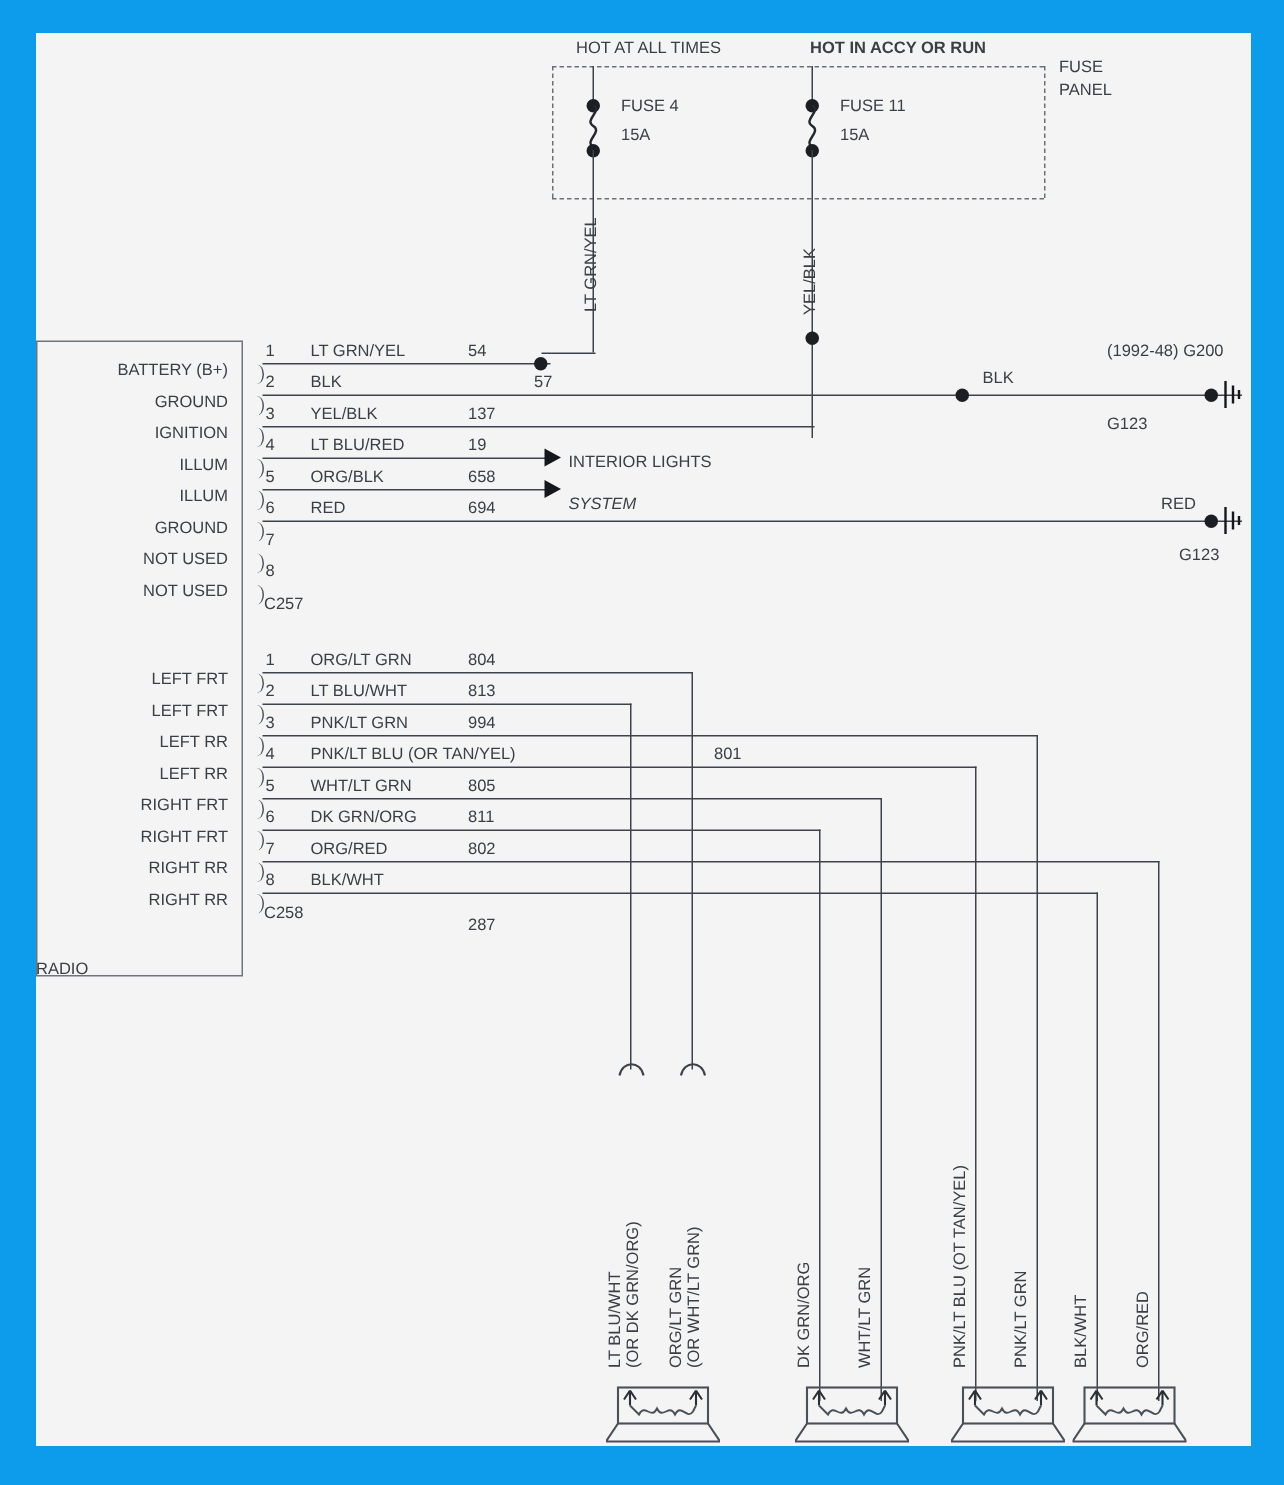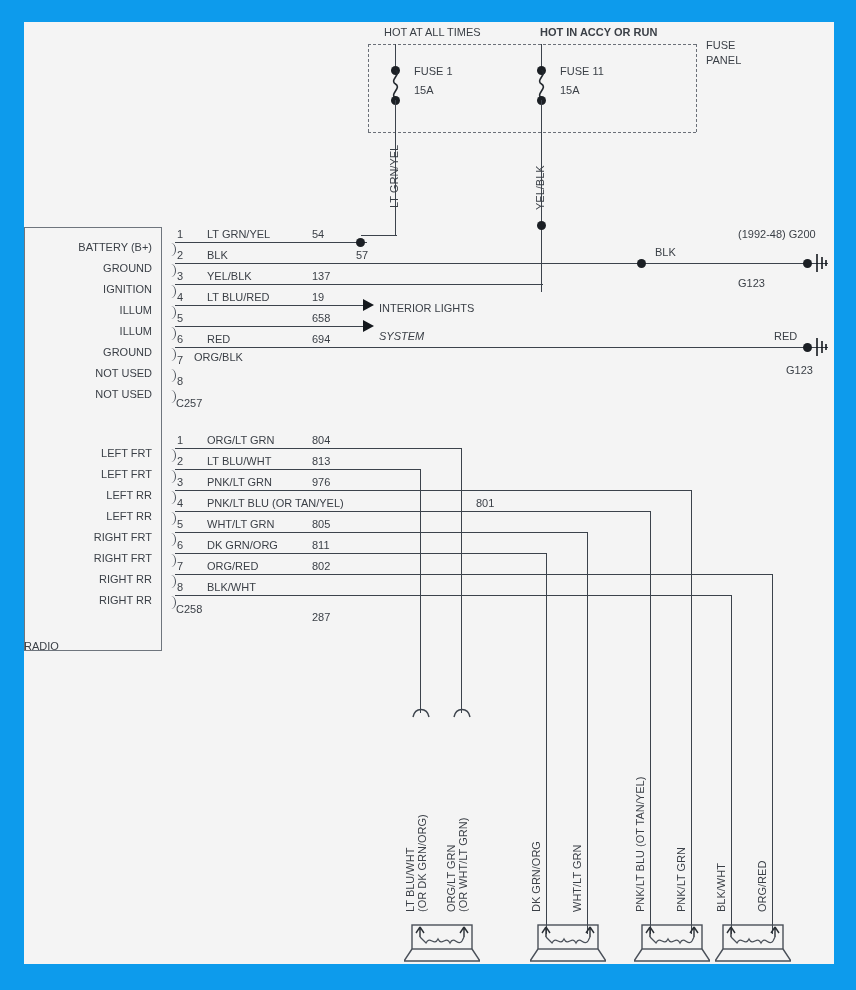--- a/index.html
+++ b/index.html
@@ -127,21 +127,21 @@
     <div class="txt" style="left:682px;top:17px;">FUSE</div>
     <div class="txt" style="left:682px;top:32px;">PANEL</div>
 
     <div class="vl" style="left:371px;top:22px;height:26px;"></div>
     <div class="dot" style="left:367px;top:44px;"></div>
     <svg class="fuse" style="left:362px;top:48px;" width="20" height="28" viewBox="0 0 20 28">
       <path d="M9.5 0 C 16 4, 3 10, 9.5 14 C 16 18, 3 24, 9.5 28" fill="none" stroke="#23282e" stroke-width="1.6"></path>
     </svg>
     <div class="dot" style="left:367px;top:74px;"></div>
     <div class="vl" style="left:371px;top:78px;height:32px;"></div>
-    <div class="txt" style="left:390px;top:43px;">FUSE 1</div>
+    <div class="txt" style="left:390px;top:43px;">FUSE 4</div>
     <div class="txt" style="left:390px;top:62px;">15A</div>
 
     <div class="vl" style="left:517px;top:22px;height:26px;"></div>
     <div class="dot" style="left:513px;top:44px;"></div>
     <svg class="fuse" style="left:508px;top:48px;" width="20" height="28" viewBox="0 0 20 28">
       <path d="M9.5 0 C 16 4, 3 10, 9.5 14 C 16 18, 3 24, 9.5 28" fill="none" stroke="#23282e" stroke-width="1.6"></path>
     </svg>
     <div class="dot" style="left:513px;top:74px;"></div>
     <div class="vl" style="left:517px;top:78px;height:32px;"></div>
     <div class="txt" style="left:536px;top:43px;">FUSE 11</div>
@@ -182,21 +182,21 @@
     <div class="txt" style="left:153px;top:269px;">4</div>
     <div class="txt" style="left:153px;top:290px;">5</div>
     <div class="txt" style="left:153px;top:311px;">6</div>
     <div class="txt" style="left:153px;top:332px;">7</div>
     <div class="txt" style="left:153px;top:353px;">8</div>
 
     <div class="txt" style="left:183px;top:206px;">LT GRN/YEL</div>
     <div class="txt" style="left:183px;top:227px;">BLK</div>
     <div class="txt" style="left:183px;top:248px;">YEL/BLK</div>
     <div class="txt" style="left:183px;top:269px;">LT BLU/RED</div>
-    <div class="txt" style="left:170px;top:290px;margin-top:39px;">ORG/BLK</div>
+    <div class="txt" style="left:183px;top:290px;">ORG/BLK</div>
     <div class="txt" style="left:183px;top:311px;">RED</div>
 
     <div class="txt" style="left:288px;top:206px;">54</div>
     <div class="txt" style="left:288px;top:227px;padding-left:44px;">57</div>
     <div class="txt" style="left:288px;top:248px;">137</div>
     <div class="txt" style="left:288px;top:269px;">19</div>
     <div class="txt" style="left:288px;top:290px;">658</div>
     <div class="txt" style="left:288px;top:311px;">694</div>
 
     <div class="txt" style="left:152px;top:375px;">C257</div>
@@ -270,21 +270,21 @@
     <div class="txt" style="left:183px;top:433px;">LT BLU/WHT</div>
     <div class="txt" style="left:183px;top:454px;">PNK/LT GRN</div>
     <div class="txt" style="left:183px;top:475px;">PNK/LT BLU (OR TAN/YEL)</div>
     <div class="txt" style="left:183px;top:496px;">WHT/LT GRN</div>
     <div class="txt" style="left:183px;top:517px;">DK GRN/ORG</div>
     <div class="txt" style="left:183px;top:538px;">ORG/RED</div>
     <div class="txt" style="left:183px;top:559px;">BLK/WHT</div>
 
     <div class="txt" style="left:288px;top:412px;">804</div>
     <div class="txt" style="left:288px;top:433px;">813</div>
-    <div class="txt" style="left:288px;top:454px;">976</div>
+    <div class="txt" style="left:288px;top:454px;">994</div>
     <div class="txt" style="left:288px;top:496px;">805</div>
     <div class="txt" style="left:288px;top:517px;">811</div>
     <div class="txt" style="left:288px;top:538px;">802</div>
     <div class="txt" style="left:288px;top:559px;margin-top:30px;">287</div>
     <div class="txt" style="left:452px;top:475px;">801</div>
 
     <div class="txt" style="left:152px;top:581px;">C258</div>
 
     <div class="hl" style="left:151px;top:426px;width:287px;"></div>
     <div class="vl" style="left:437px;top:426px;height:265px;"></div>

